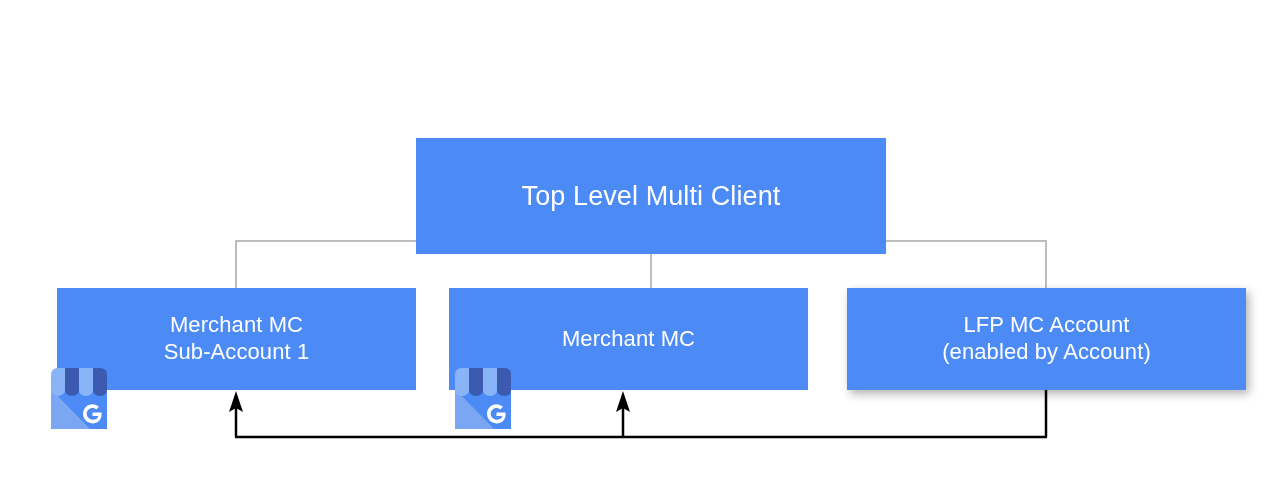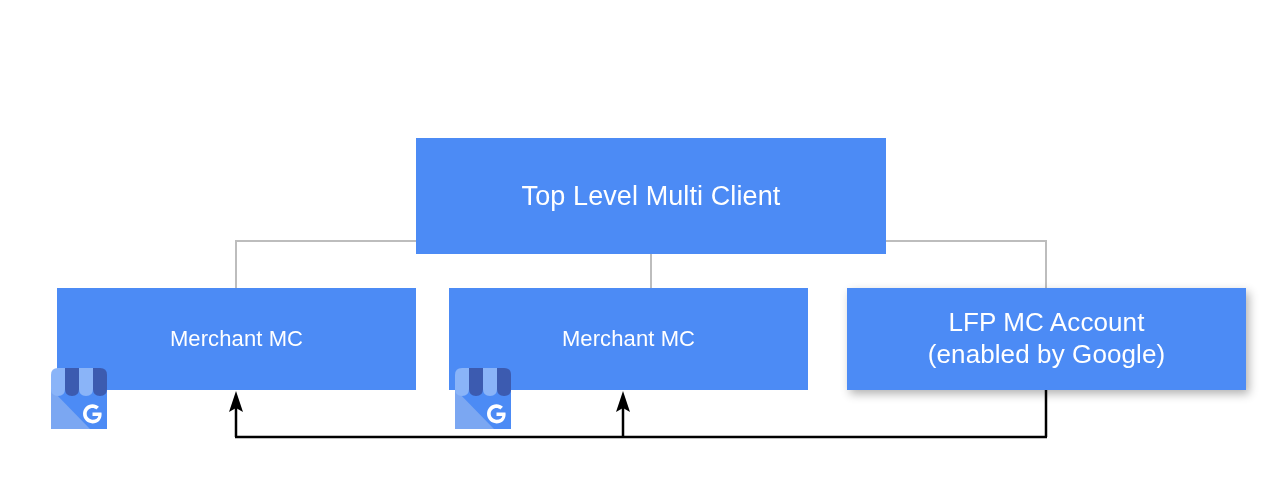--- a/index.html
+++ b/index.html
@@ -68,21 +68,21 @@
     top: 288px;
     width: 359px;
     height: 102px;
     font-size: 22px;
   }
   #node-lfp {
     left: 847px;
     top: 288px;
     width: 399px;
     height: 102px;
-    font-size: 26px;
+    font-size: 22px;
     box-shadow: 3px 4px 9px rgba(0,0,0,0.30);
   }
 
   
   .gmb-icon {
     position: absolute;
     width: 74px;
     height: 62px;
   }
   #gmb-icon-1 { left: 42px; top: 367px; }
@@ -114,29 +114,30 @@
       <polygon points="623,391 630,412 623,408 616,412"></polygon>
     </g>
   </svg>
 
   <div class="node" id="node-root" style="background:#4c8bf5;">
     <span class="line">Top Level Multi Client</span>
   </div>
 
   <div class="node" id="node-sub1" style="background:#4c8bf5;">
     <span class="line">Merchant MC</span>
+    <span class="line">Sub-Account 1</span>
   </div>
 
   <div class="node" id="node-sub2" style="background:#4c8bf5;">
     <span class="line">Merchant MC</span>
   </div>
 
   <div class="node" id="node-lfp" style="background:#4c8bf5;">
     <span class="line">LFP MC Account</span>
-    <span class="line">(enabled by Google)</span>
+    <span class="line">(enabled by Account)</span>
   </div>
 
   <svg class="gmb-icon" id="gmb-icon-1" viewBox="0 0 74 62" aria-hidden="true">
 
     <rect x="9" y="22" width="56" height="40" fill="#4c8bf5"></rect>
 
     <polygon points="9,22 48,62 9,62" fill="#7ba7f2"></polygon>
 
     <path d="M9 22 L9 8 Q9 1 16 1 L23 1 L23 22 Q23 29 16 29 Q9 29 9 22 Z" fill="#8ab4f8"></path>
     <path d="M23 1 L37 1 L37 22 Q37 29 30 29 Q23 29 23 22 Z" fill="#3c5bb0"></path>

